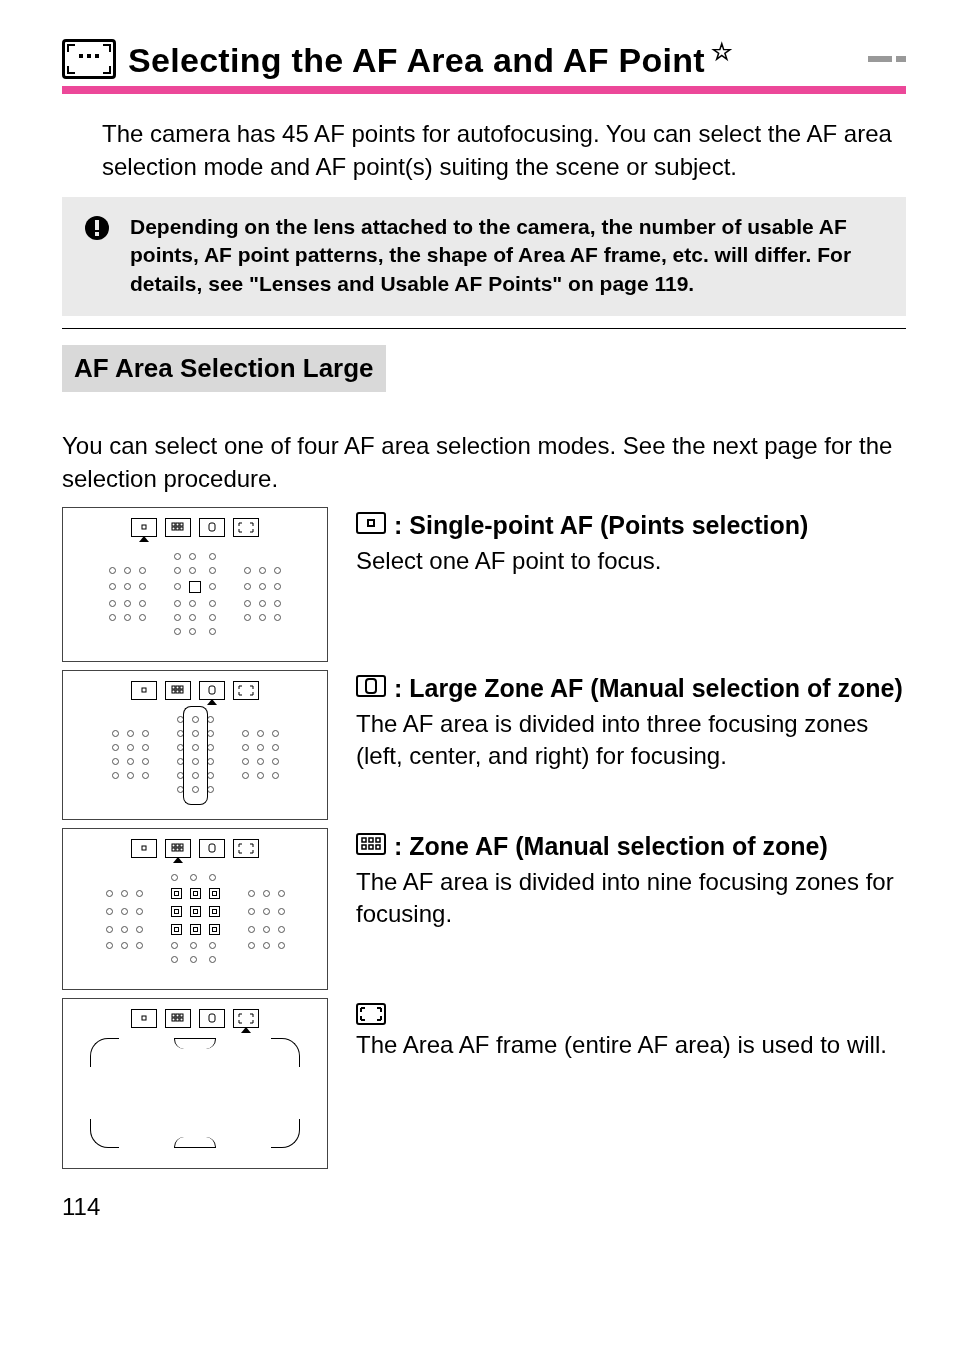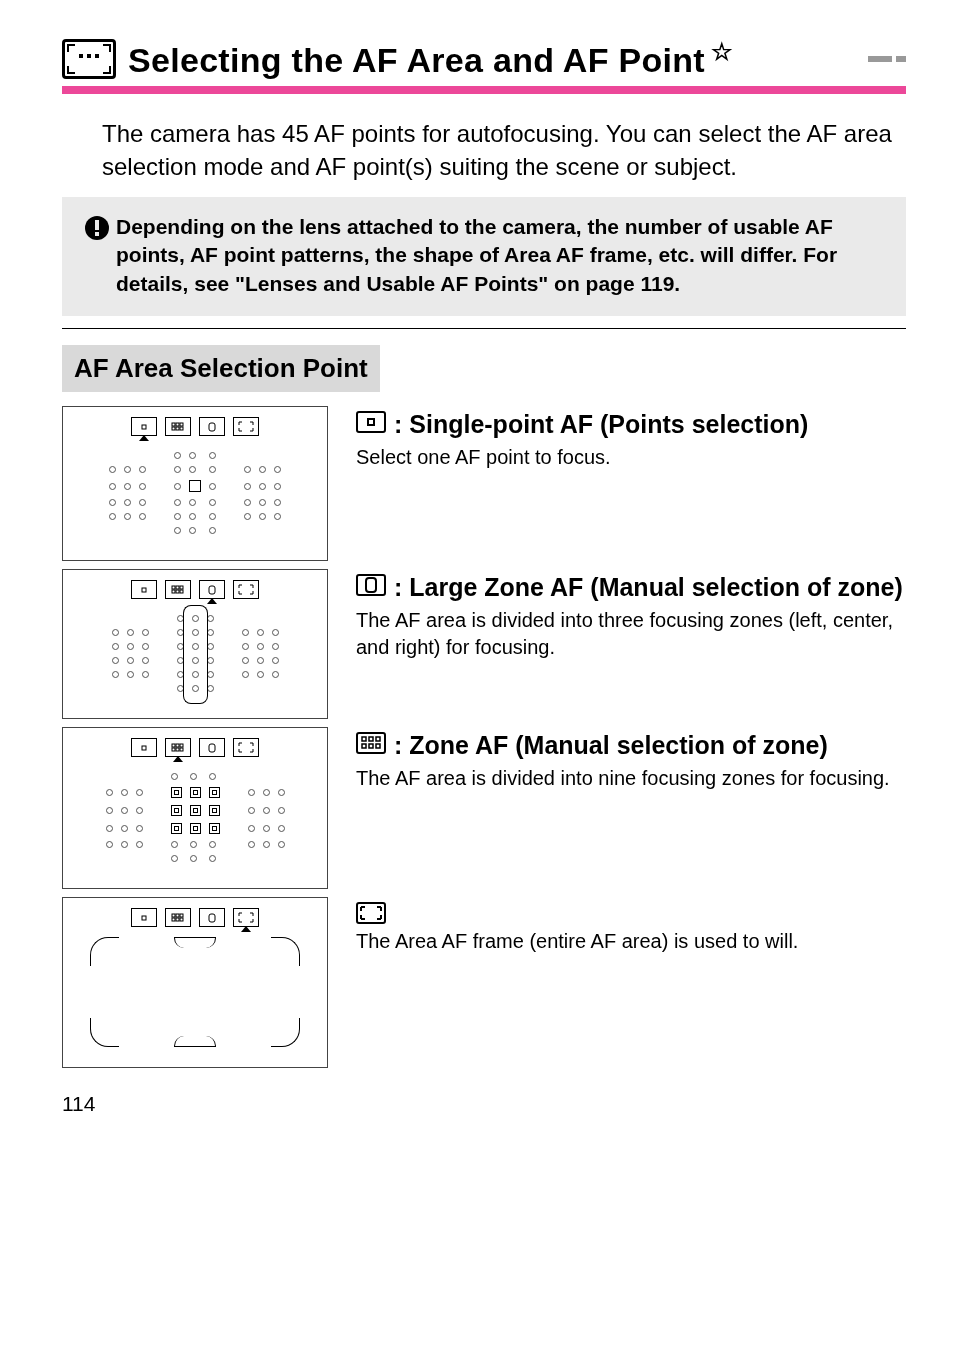--- a/index.html
+++ b/index.html
@@ -78,21 +78,21 @@
     font-size: 24px;
     line-height: 1.35;
     margin-bottom: 14px;
     margin-left: 40px;
   }
 
   .warn-box {
     background: #eaeaea;
     padding: 16px 22px 18px 22px;
     display: flex;
-    gap: 6px;
+    gap: 20px;
     font-weight: bold;
     font-size: 21px;
     line-height: 1.35;
     margin-bottom: 12px;
   }
   .warn-box svg { flex-shrink: 0; margin-top: 2px; }
 
   hr.sep {
     border: none;
     border-top: 1px solid #000;
@@ -135,21 +135,21 @@
   .mode-title {
     font-size: 25px;
     font-weight: bold;
     line-height: 1.28;
     margin: 0 0 4px 0;
     display: flex;
     gap: 8px;
   }
   .mode-title svg { flex-shrink: 0; margin-top: 3px;}
   .mode-body {
-    font-size: 20px;
+    font-size: 24px;
     line-height: 1.32;
   }
 
   
   .icon-strip {
     display: flex;
     justify-content: center;
     gap: 8px;
     margin: 2px 0 10px 0;
     position: relative;
@@ -207,21 +207,21 @@
     position:absolute; width:28px; height:28px;
   }
   .big-frame .tl { top:0; left:0; border-top:1.5px solid #000; border-left:1.5px solid #000; border-top-left-radius:18px;}
   .big-frame .tr { top:0; right:0; border-top:1.5px solid #000; border-right:1.5px solid #000; border-top-right-radius:18px;}
   .big-frame .bl { bottom:0; left:0; border-bottom:1.5px solid #000; border-left:1.5px solid #000; border-bottom-left-radius:18px;}
   .big-frame .br { bottom:0; right:0; border-bottom:1.5px solid #000; border-right:1.5px solid #000; border-bottom-right-radius:18px;}
   .big-frame .te { position:absolute; top:0; left:40%; right:40%; height:10px; border-top:1.5px solid #000; border-left:1.5px solid #000; border-right:1.5px solid #000; border-radius:0 0 10px 10px;}
   .big-frame .be { position:absolute; bottom:0; left:40%; right:40%; height:10px; border-bottom:1.5px solid #000; border-left:1.5px solid #000; border-right:1.5px solid #000; border-radius:10px 10px 0 0;}
 
   .page-num {
-    font-size: 21px;
+    font-size: 24px;
     margin-top: 24px;
   }
 </style>
 </head>
 <body>
 
 <div class="page">
 
   <div class="title-row">
     <span class="title-icon">
@@ -248,22 +248,23 @@
     <svg width="26" height="26" viewBox="0 0 26 26">
       <circle cx="13" cy="13" r="12" fill="#000"></circle>
       <rect x="11" y="5" width="4" height="10" fill="#eaeaea"></rect>
       <rect x="11" y="17" width="4" height="4" fill="#eaeaea"></rect>
     </svg>
     <span>Depending on the lens attached to the camera, the number of usable AF points, AF point patterns, the shape of Area AF frame, etc. will differ. For details, see "Lenses and Usable AF Points" on page 119.</span>
   </div>
 
   <hr class="sep">
 
-  <div class="subhead">AF Area Selection Point</div>
-
+  <div class="subhead">AF Area Selection Large</div>
+
+  <p class="post-sub">You can select one of four AF area selection modes. See the next page for the selection procedure.</p>
 
   
   <div class="mode-row">
     <div class="diagram">
       <div class="icon-strip">
         <span class="strip-ico sel">
             <svg width="10" height="8">
               <rect x="3" y="2" width="4" height="4" fill="none" stroke="#000"></rect>
             </svg>
           </span>

